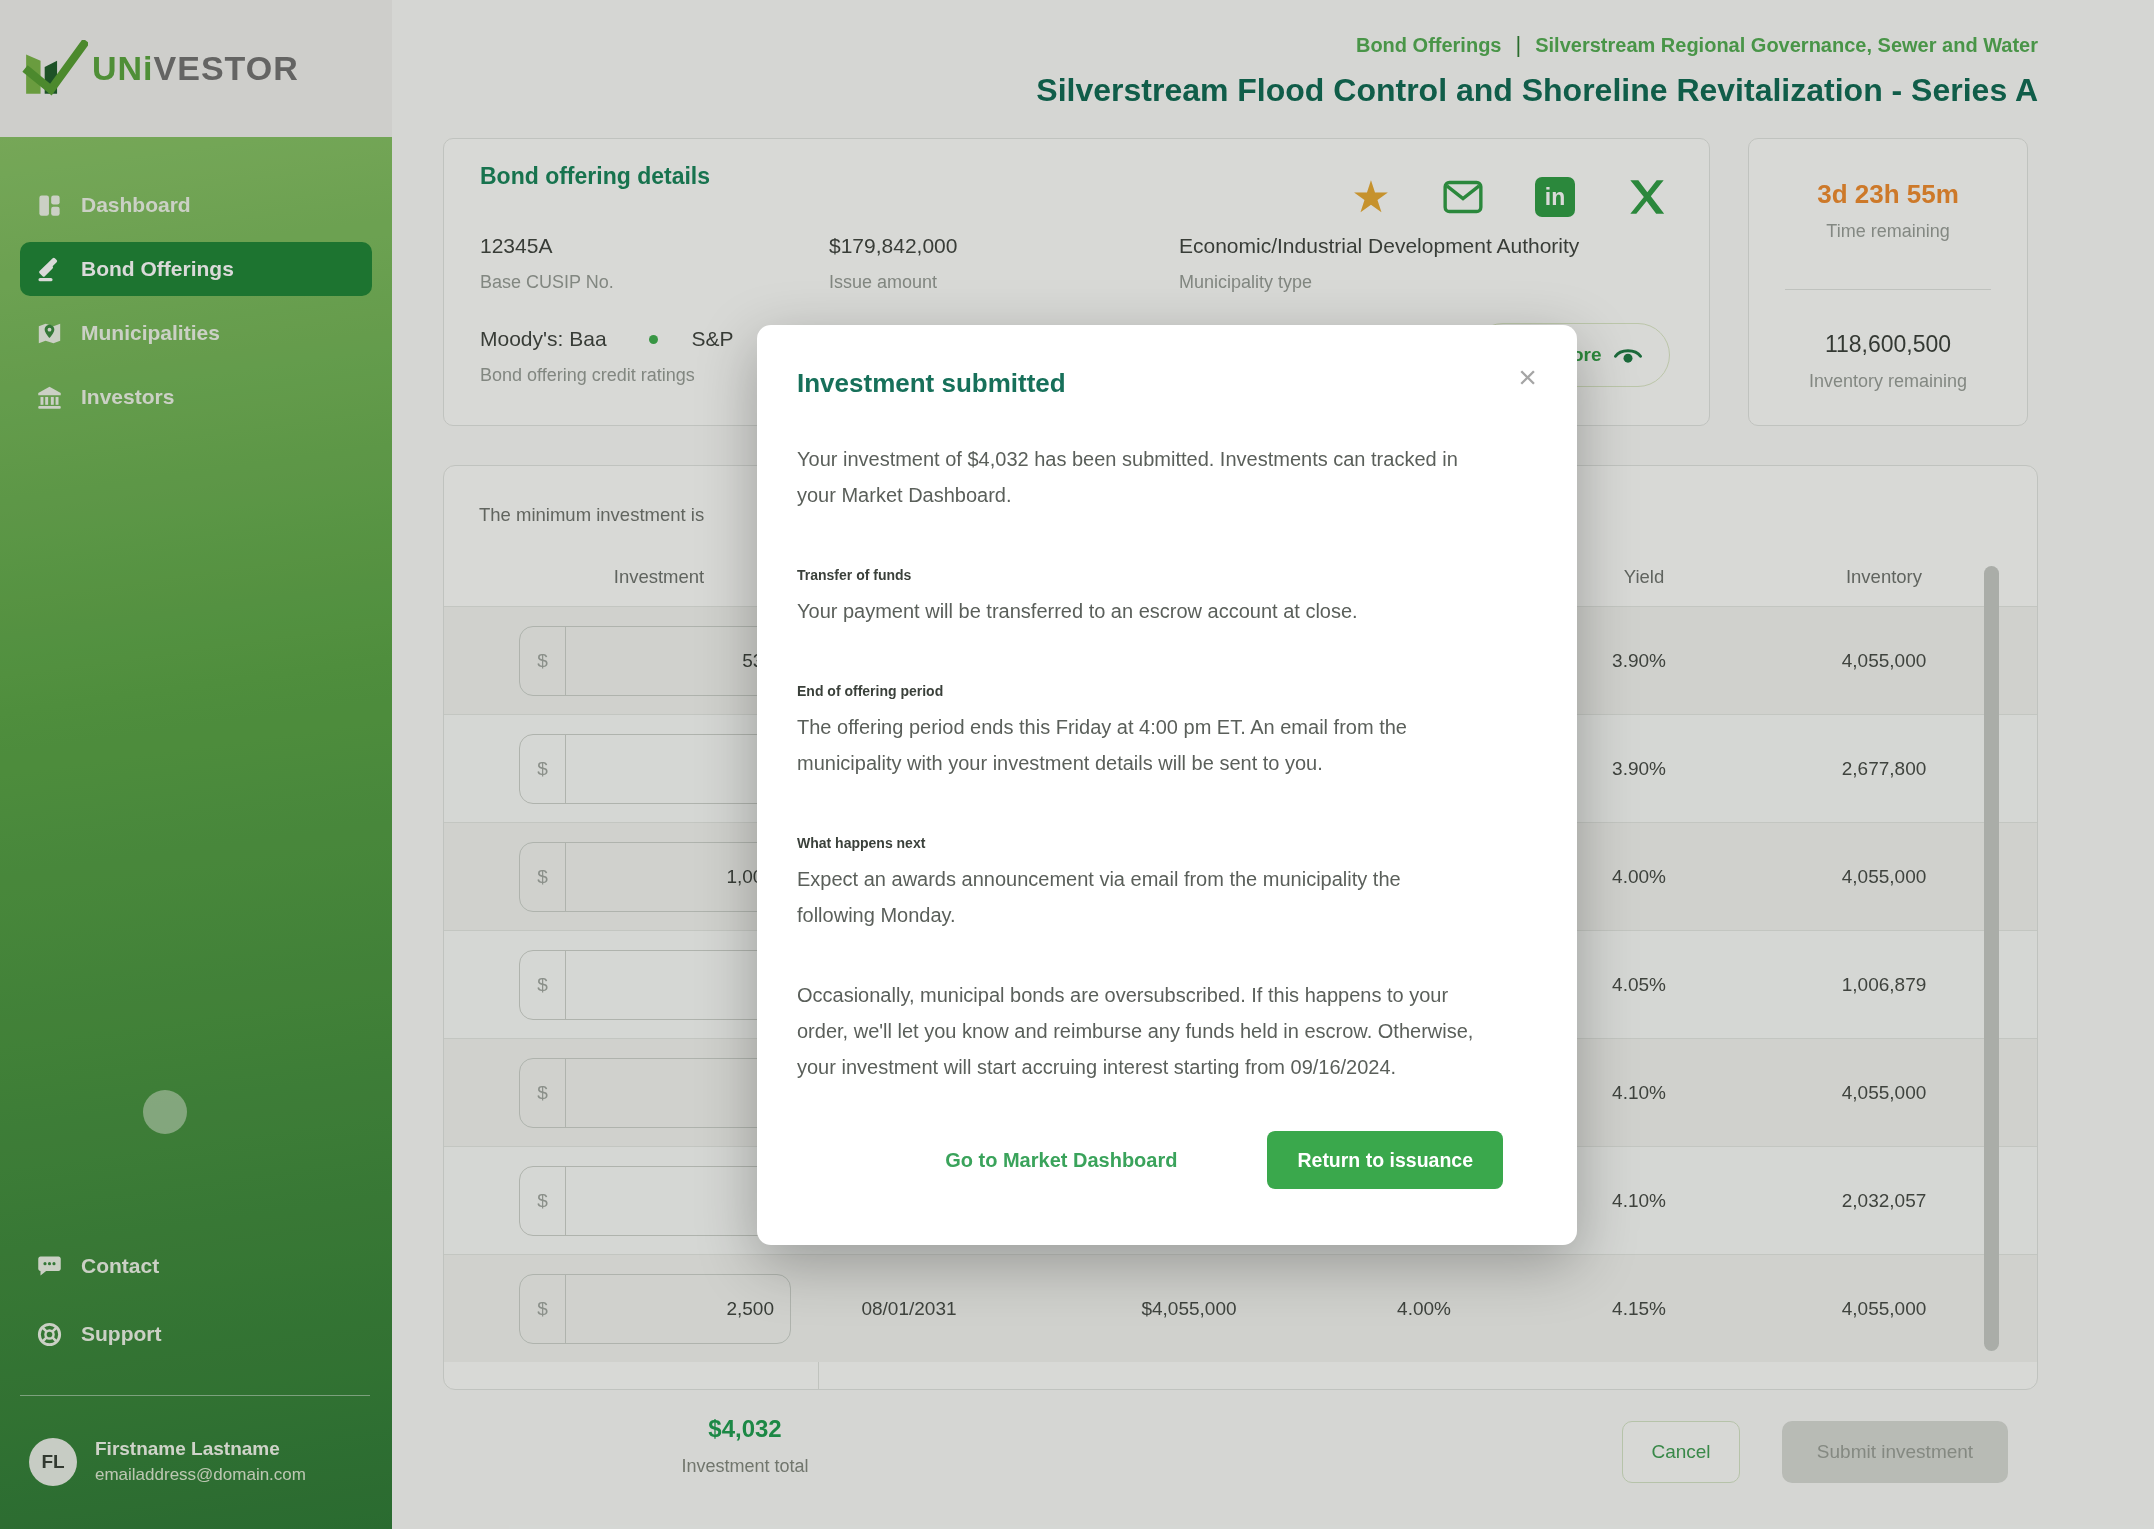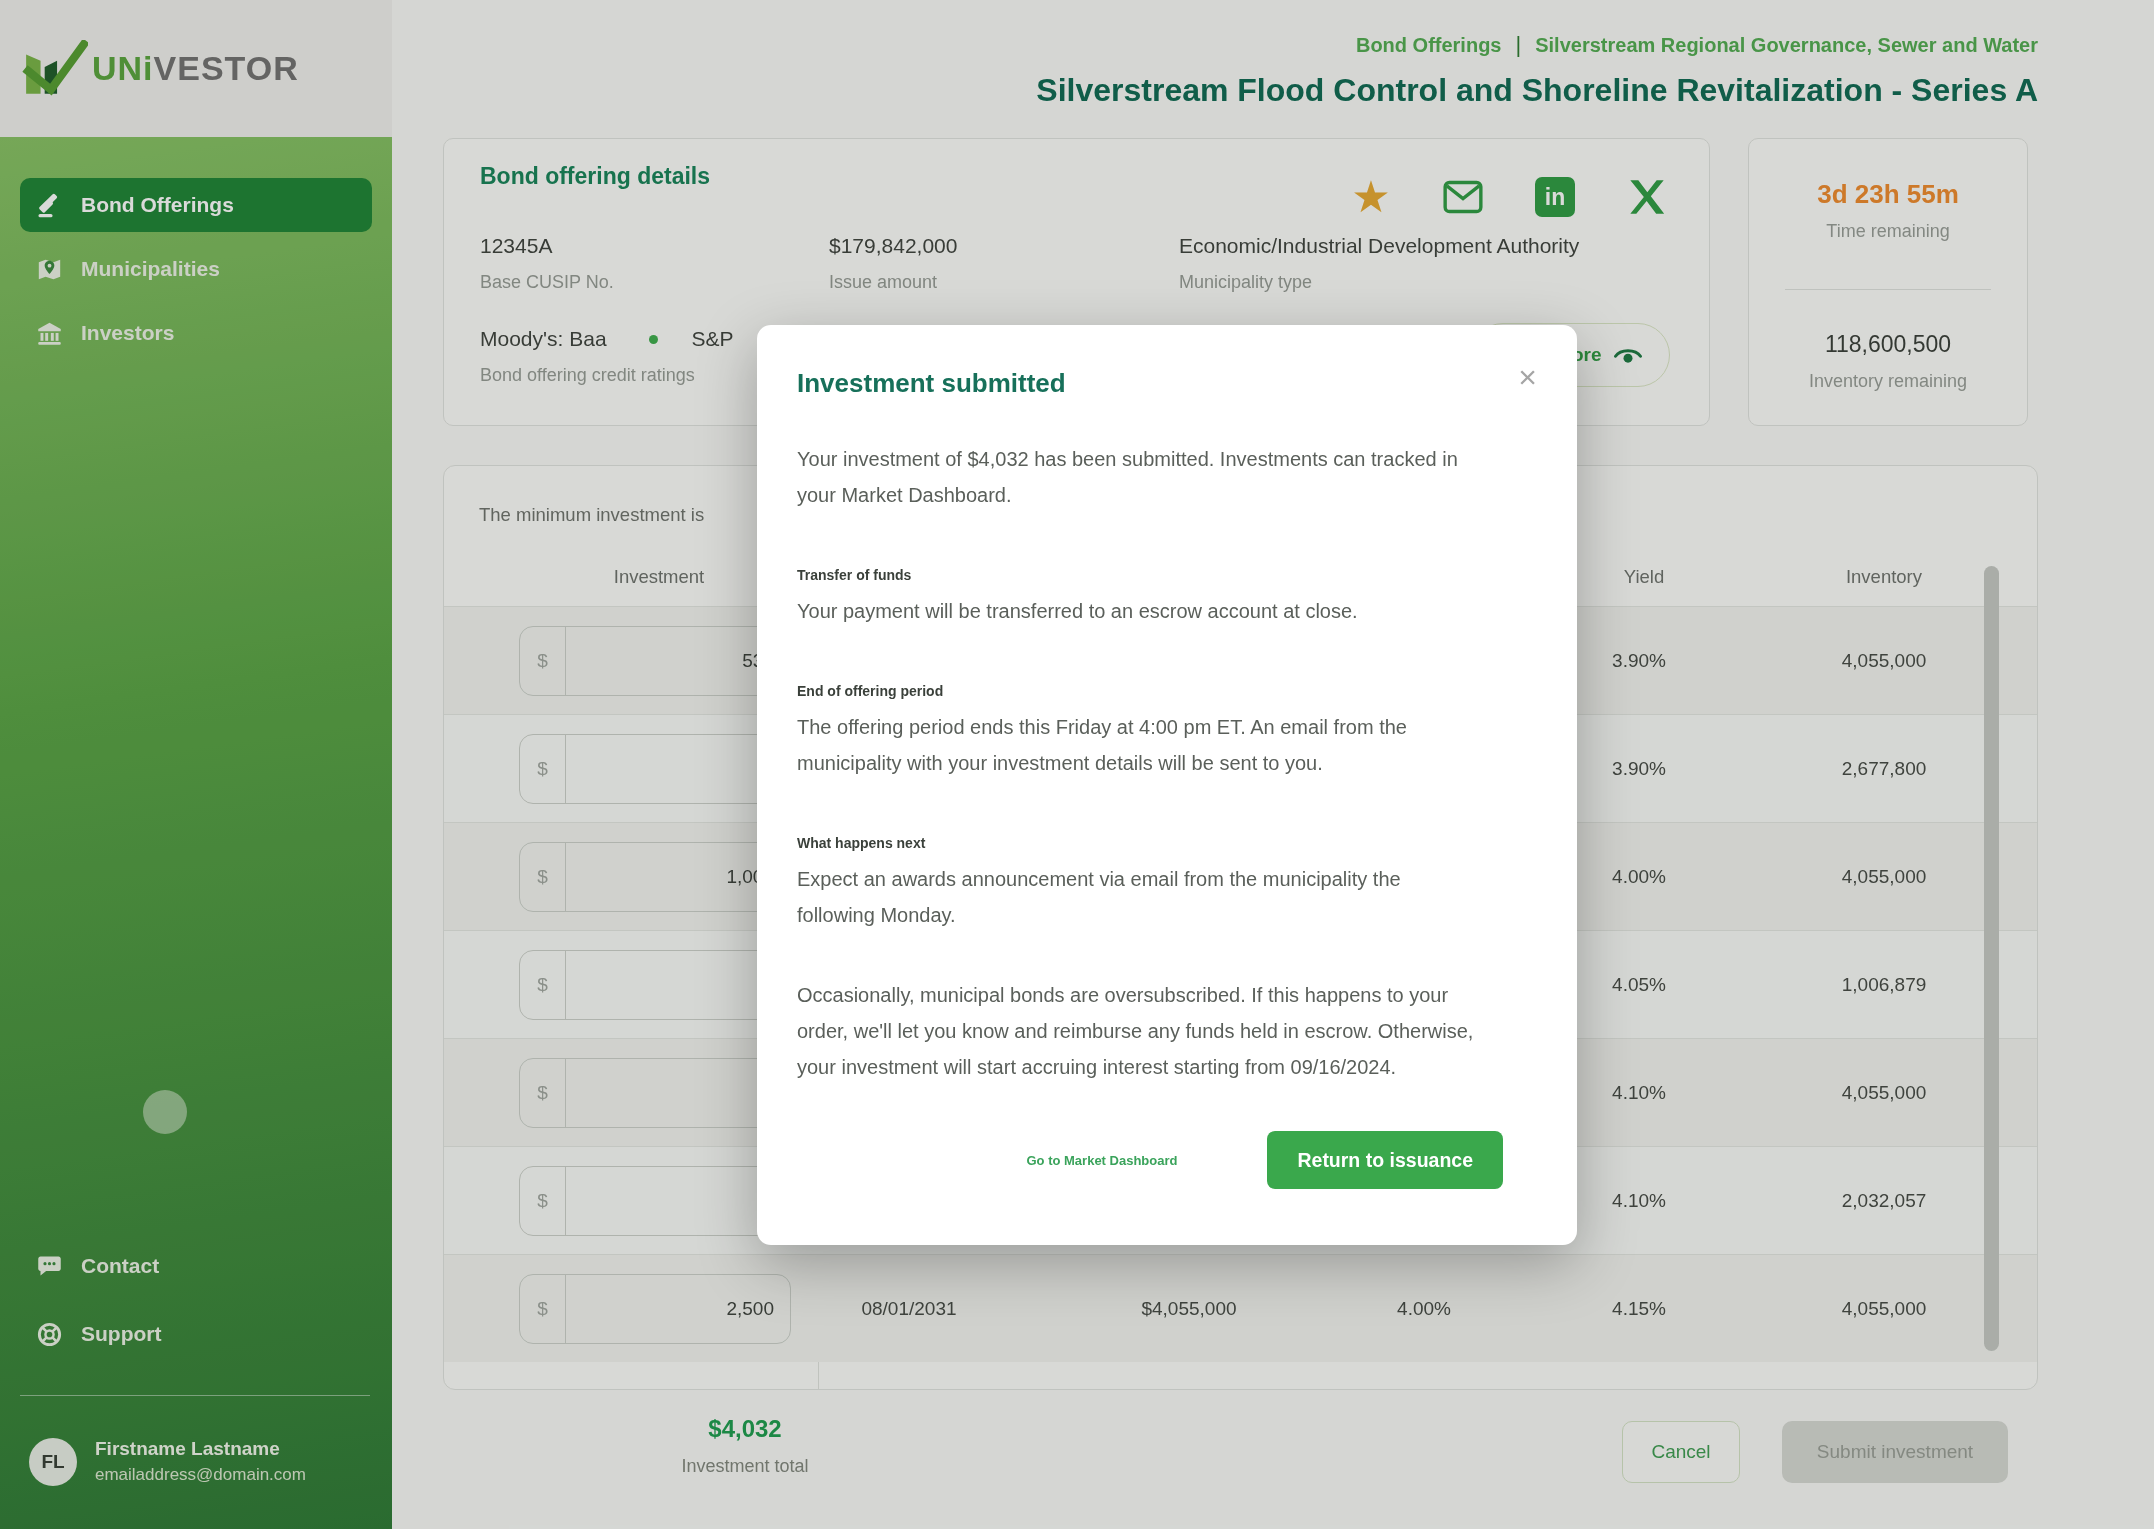--- a/index.html
+++ b/index.html
@@ -108,39 +108,47 @@
   .modal-title { font-size:26px; font-weight:700; color:#17705a; line-height:36px; }
   .modal-close { position:absolute; top:36px; right:40px; font-size:32px; color:#a5a5a5;
     background:none; border:none; cursor:pointer; line-height:1; font-family:inherit; }
   .modal-body { font-size:20px; line-height:36px; color:#5a5f5a; }
   .modal-intro { margin-top:40px; max-width:675px; }
   .m-section { margin-top:44px; max-width:675px; }
   .m-section h3 { font-size:14px; line-height:36px; font-weight:600; color:#3a403a; }
   .m-section p { max-width:675px; }
   .modal-note { margin-top:44px; max-width:690px; }
   .modal-actions { margin-top:46px; display:flex; align-items:center; justify-content:flex-end; gap:90px; padding-right:34px; }
-  .dash-link { color:#3aa35b; font-size:13px; font-weight:600; background:none; border:none;
+  .dash-link { color:#3aa35b; font-size:20px; font-weight:600; background:none; border:none;
     cursor:pointer; font-family:inherit; white-space:nowrap;margin-left:40px; }
   .primary-btn { height:58px; padding:0 30px; background:#3aa84c; color:#ffffff; border:none;
     border-radius:8px; font-size:19.5px; font-weight:600; font-family:inherit; cursor:pointer; white-space:nowrap; }
 </style>
 </head>
 <body>
 
 <div class="sidebar">
   <div class="logo-strip">
     <svg class="logo-mark" viewBox="0 0 64 56">
       <polygon points="4,14 18,20 18,52 4,52" fill="#7ab648"></polygon>
       <polygon points="22,26 34,20 34,52 22,52" fill="#1e5e2c"></polygon>
       <polyline points="6,30 28,48 60,4" fill="none" stroke="#569f33" stroke-width="8" stroke-linecap="square"></polyline>
     </svg>
     <div class="logo-text"><span class="uni">UNi</span><span class="vestor">VESTOR</span></div>
   </div>
 
   <div class="nav">
+    <div class="nav-item">
+      <svg viewBox="0 0 24 24" fill="currentColor">
+          <rect x="3" y="3" width="8.5" height="18" rx="2"></rect>
+          <rect x="13.5" y="3" width="7.5" height="8" rx="2"></rect>
+          <rect x="13.5" y="13" width="7.5" height="8" rx="2"></rect>
+        </svg>
+      <span>Dashboard</span>
+    </div>
     <div class="nav-item active">
       <svg viewBox="0 0 24 24" fill="currentColor">
           <rect x="11.4" y="1.2" width="5" height="10.5" rx="1.4" transform="rotate(45 13.9 6.4)"></rect>
           <rect x="5.2" y="7.2" width="5" height="10.5" rx="1.4" transform="rotate(45 7.7 12.4)"></rect>
           <rect x="8.6" y="7.2" width="3.2" height="12.5" rx="1.4" transform="rotate(45 10.2 13.4)"></rect>
           <rect x="2.2" y="19.6" width="12.5" height="2.8" rx="1.4"></rect>
         </svg>
       <span>Bond Offerings</span>
     </div>
     <div class="nav-item">

